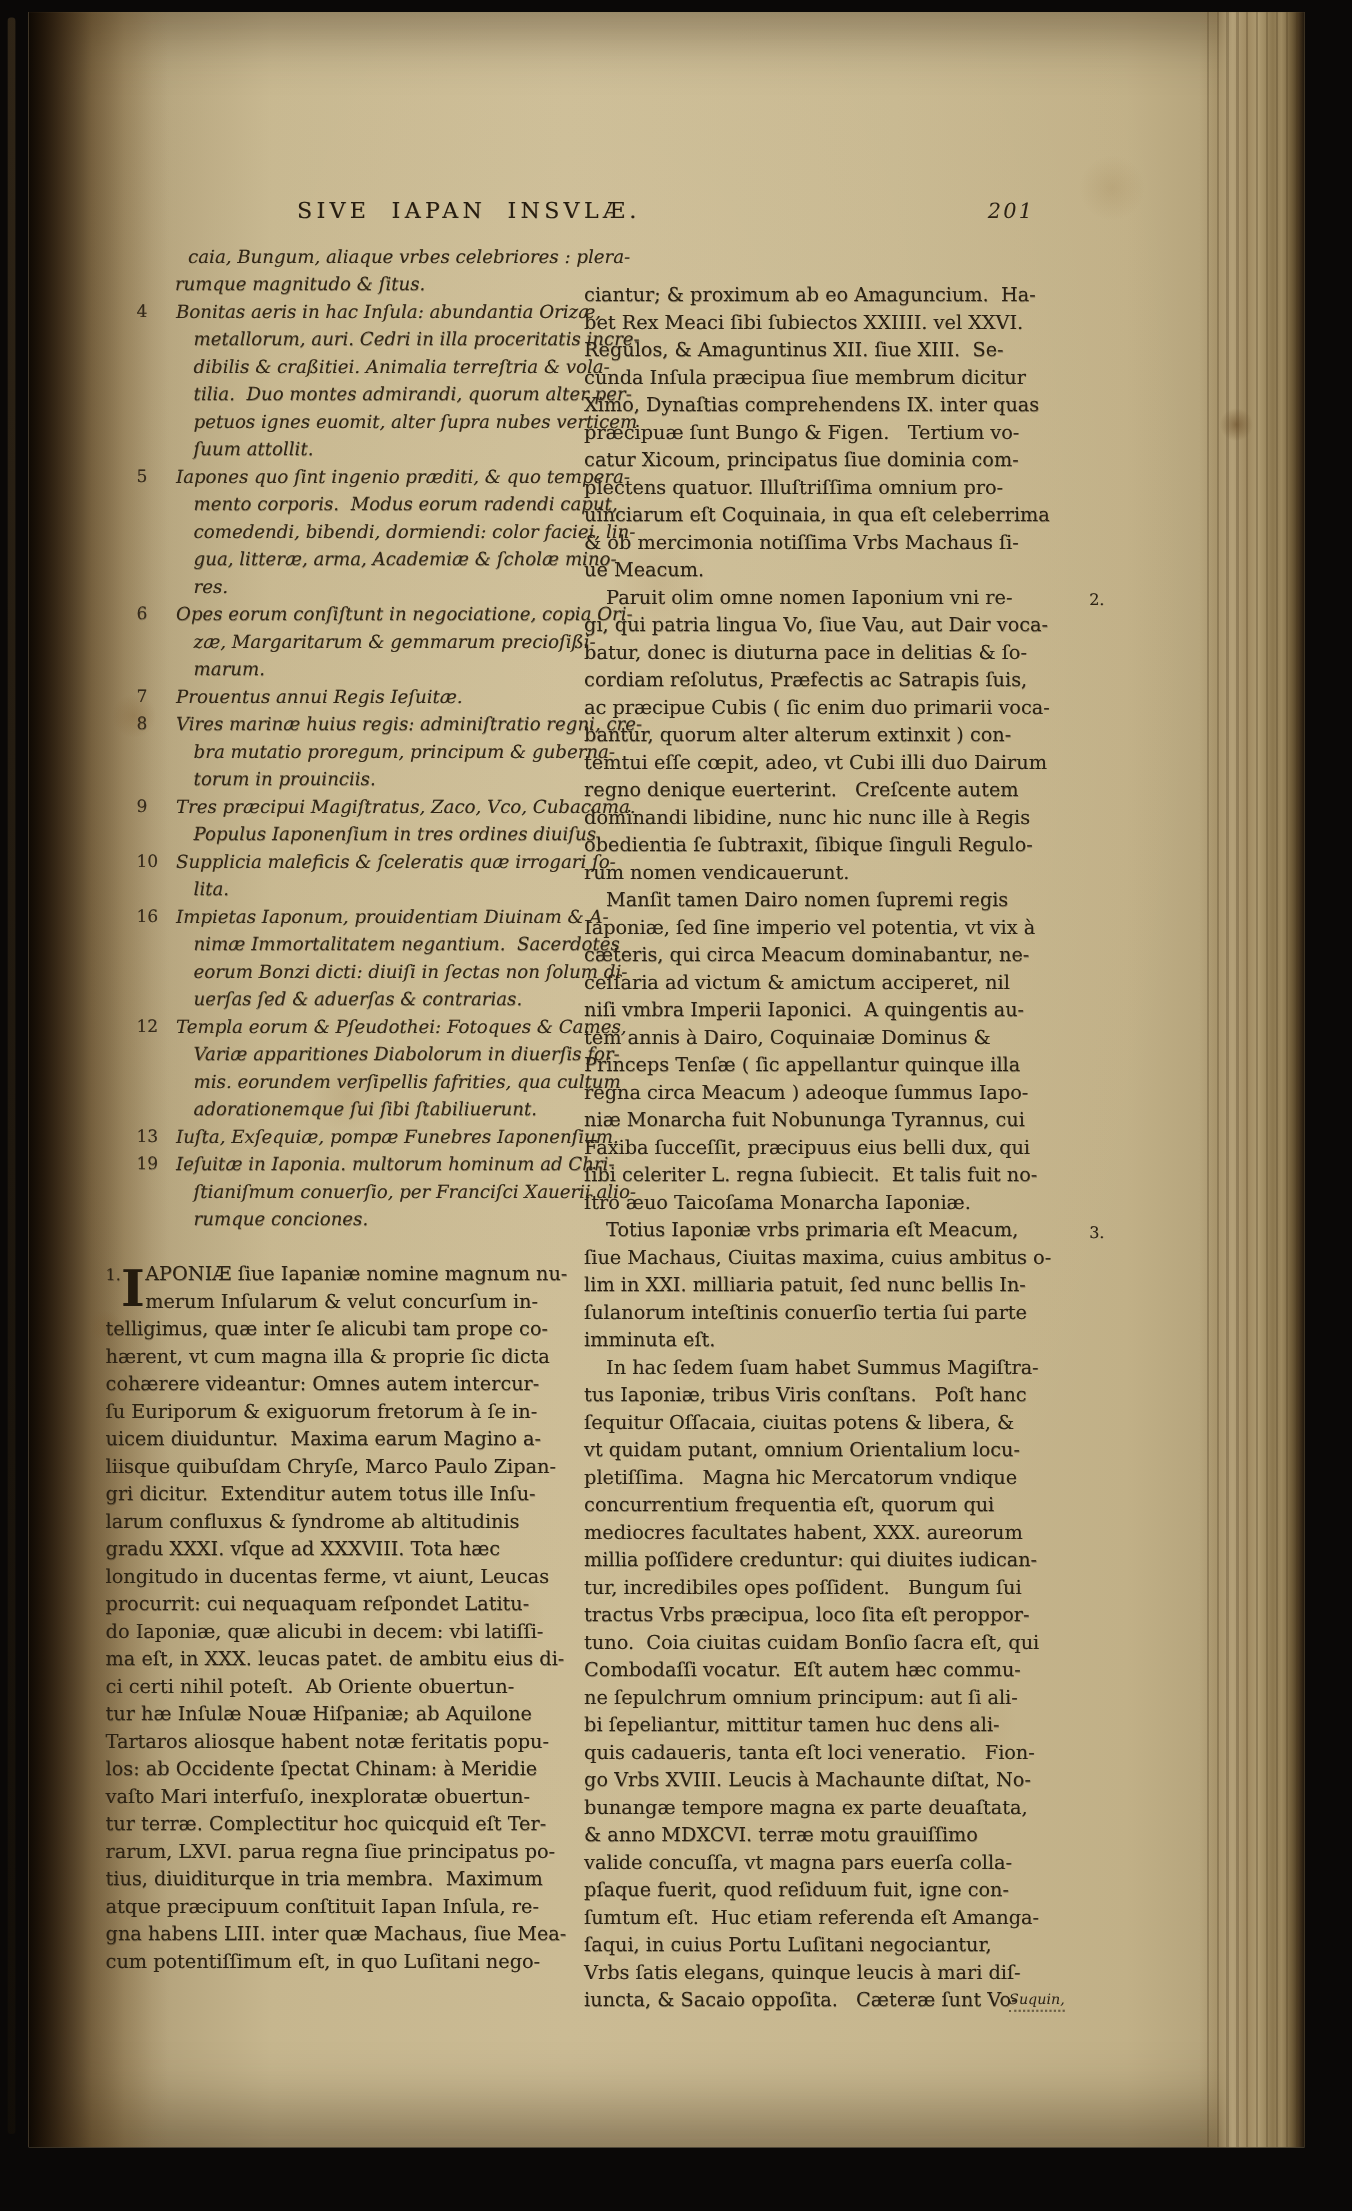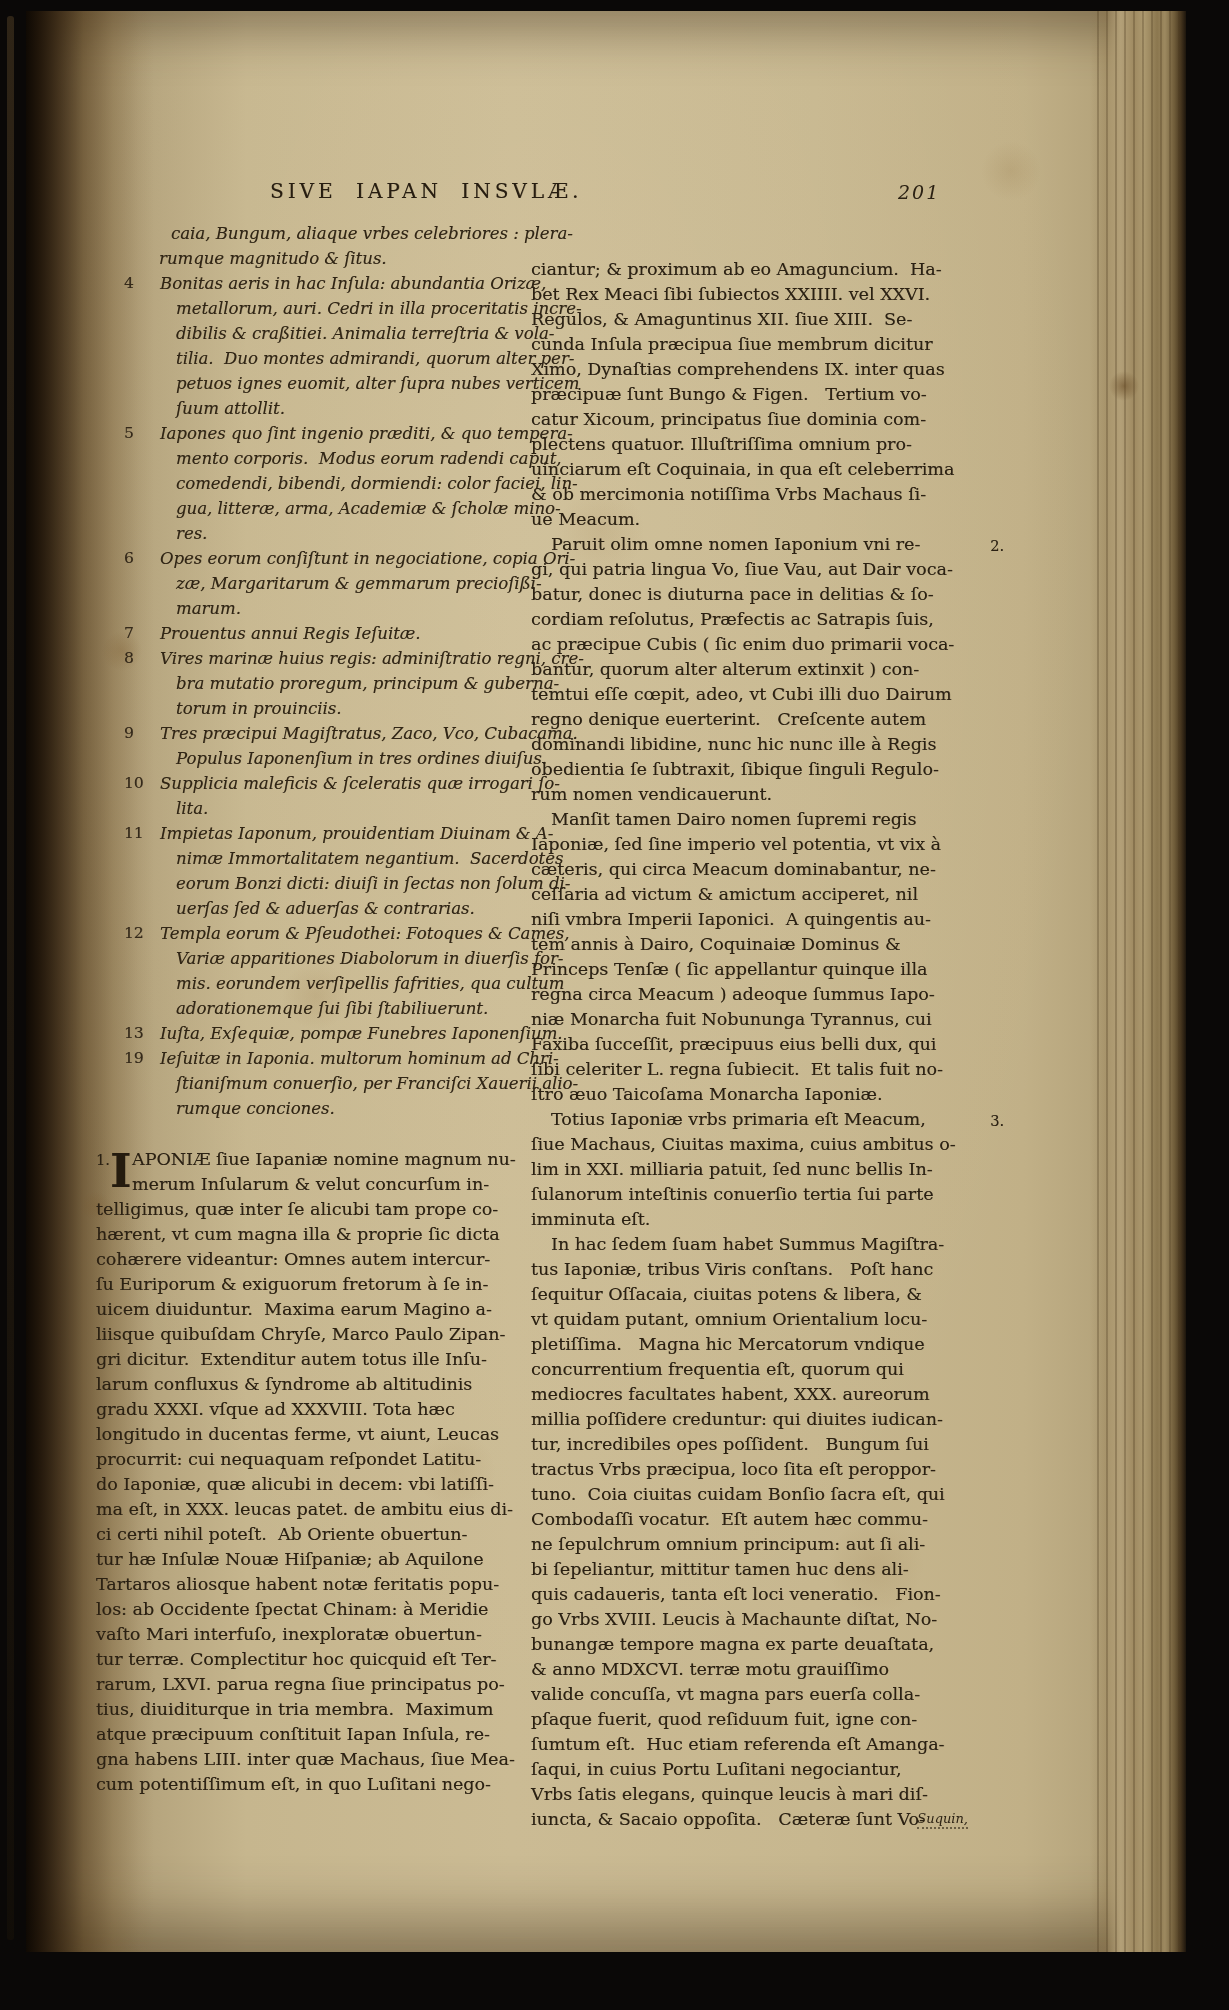--- a/index.html
+++ b/index.html
@@ -147,21 +147,21 @@
 Populus Iaponenſium in tres ordines diuiſus.</span>
             </div>
 
             <div class="index-item">
               <span class="item-num">10</span>
               <span class="item-text">Supplicia maleficis &amp; ſceleratis quæ irrogari ſo-
 lita.</span>
             </div>
 
             <div class="index-item">
-              <span class="item-num">11</span>
+              <span class="item-num">16</span>
               <span class="item-text">Impietas Iaponum, prouidentiam Diuinam &amp; A-
 nimæ Immortalitatem negantium.  Sacerdotes
 eorum Bonzi dicti: diuiſi in ſectas non ſolum di-
 uerſas ſed &amp; aduerſas &amp; contrarias.</span>
             </div>
 
             <div class="index-item">
               <span class="item-num">12</span>
               <span class="item-text">Templa eorum &amp; Pſeudothei: Fotoques &amp; Cames,
 Variæ apparitiones Diabolorum in diuerſis for-

